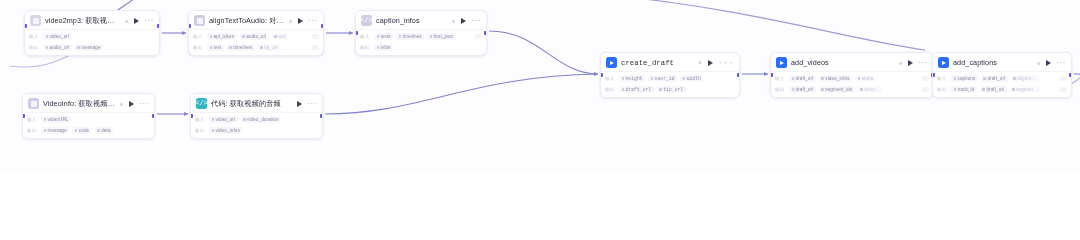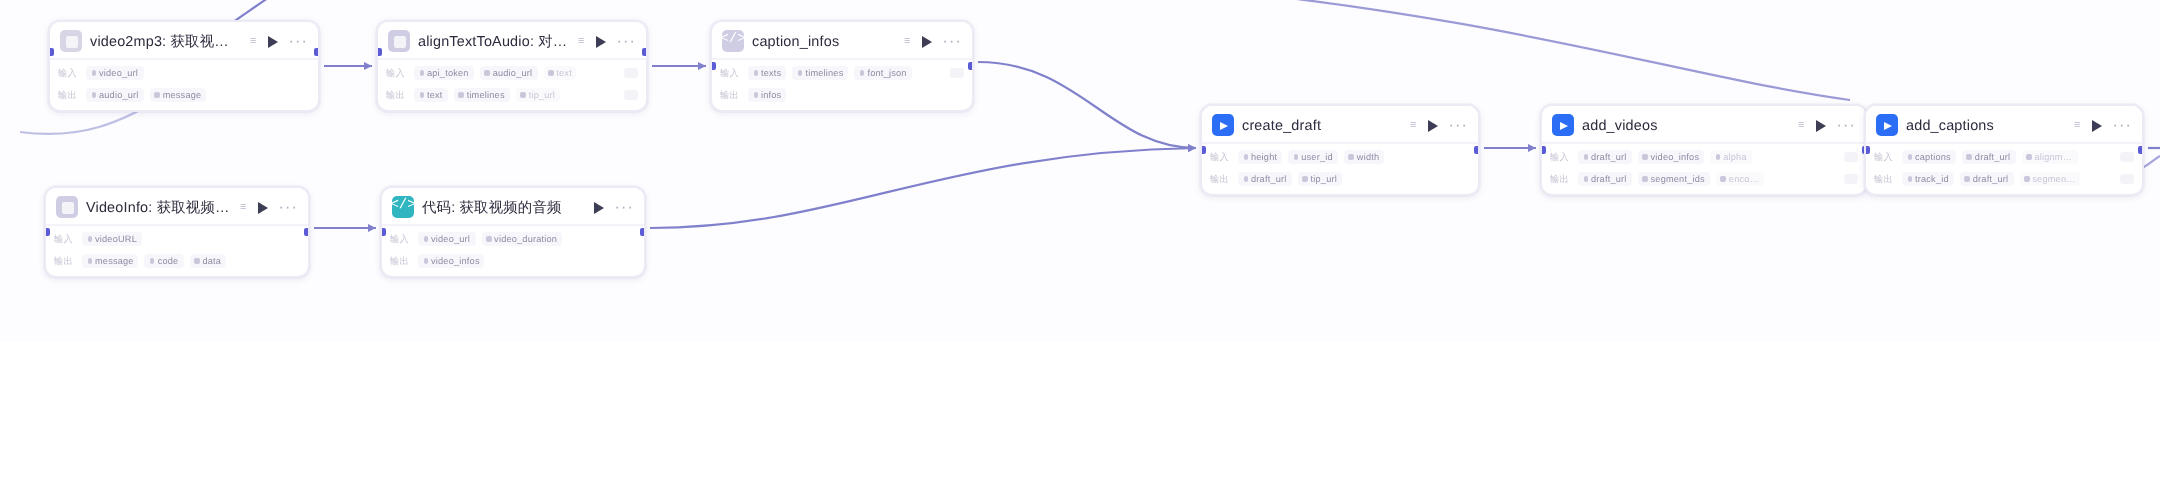--- a/index.html
+++ b/index.html
@@ -410,21 +410,21 @@
             <span>video_infos</span>
           </span>
       </div>
     </div>
     <div class="port-wrap">
       <span class="port left" style="top:50%;"></span>
       <span class="port right" style="top:50%;"></span>
     </div>
   </div>
 
-  <div class="node" style="left:600px;top:52px;width:140px;">
+  <div class="node" style="left:600px;top:52px;width:140px;font-family:Liberation Mono, monospace;">
     <div class="node-head">
       <span class="node-icon blue">
           <span class="play"></span>
         </span>
       <span class="node-title">create_draft</span>
       <span class="title-badge">≡</span>
       <span class="head-actions">
         <span class="run-btn"></span>
         <span class="more-btn">···</span>
       </span>

